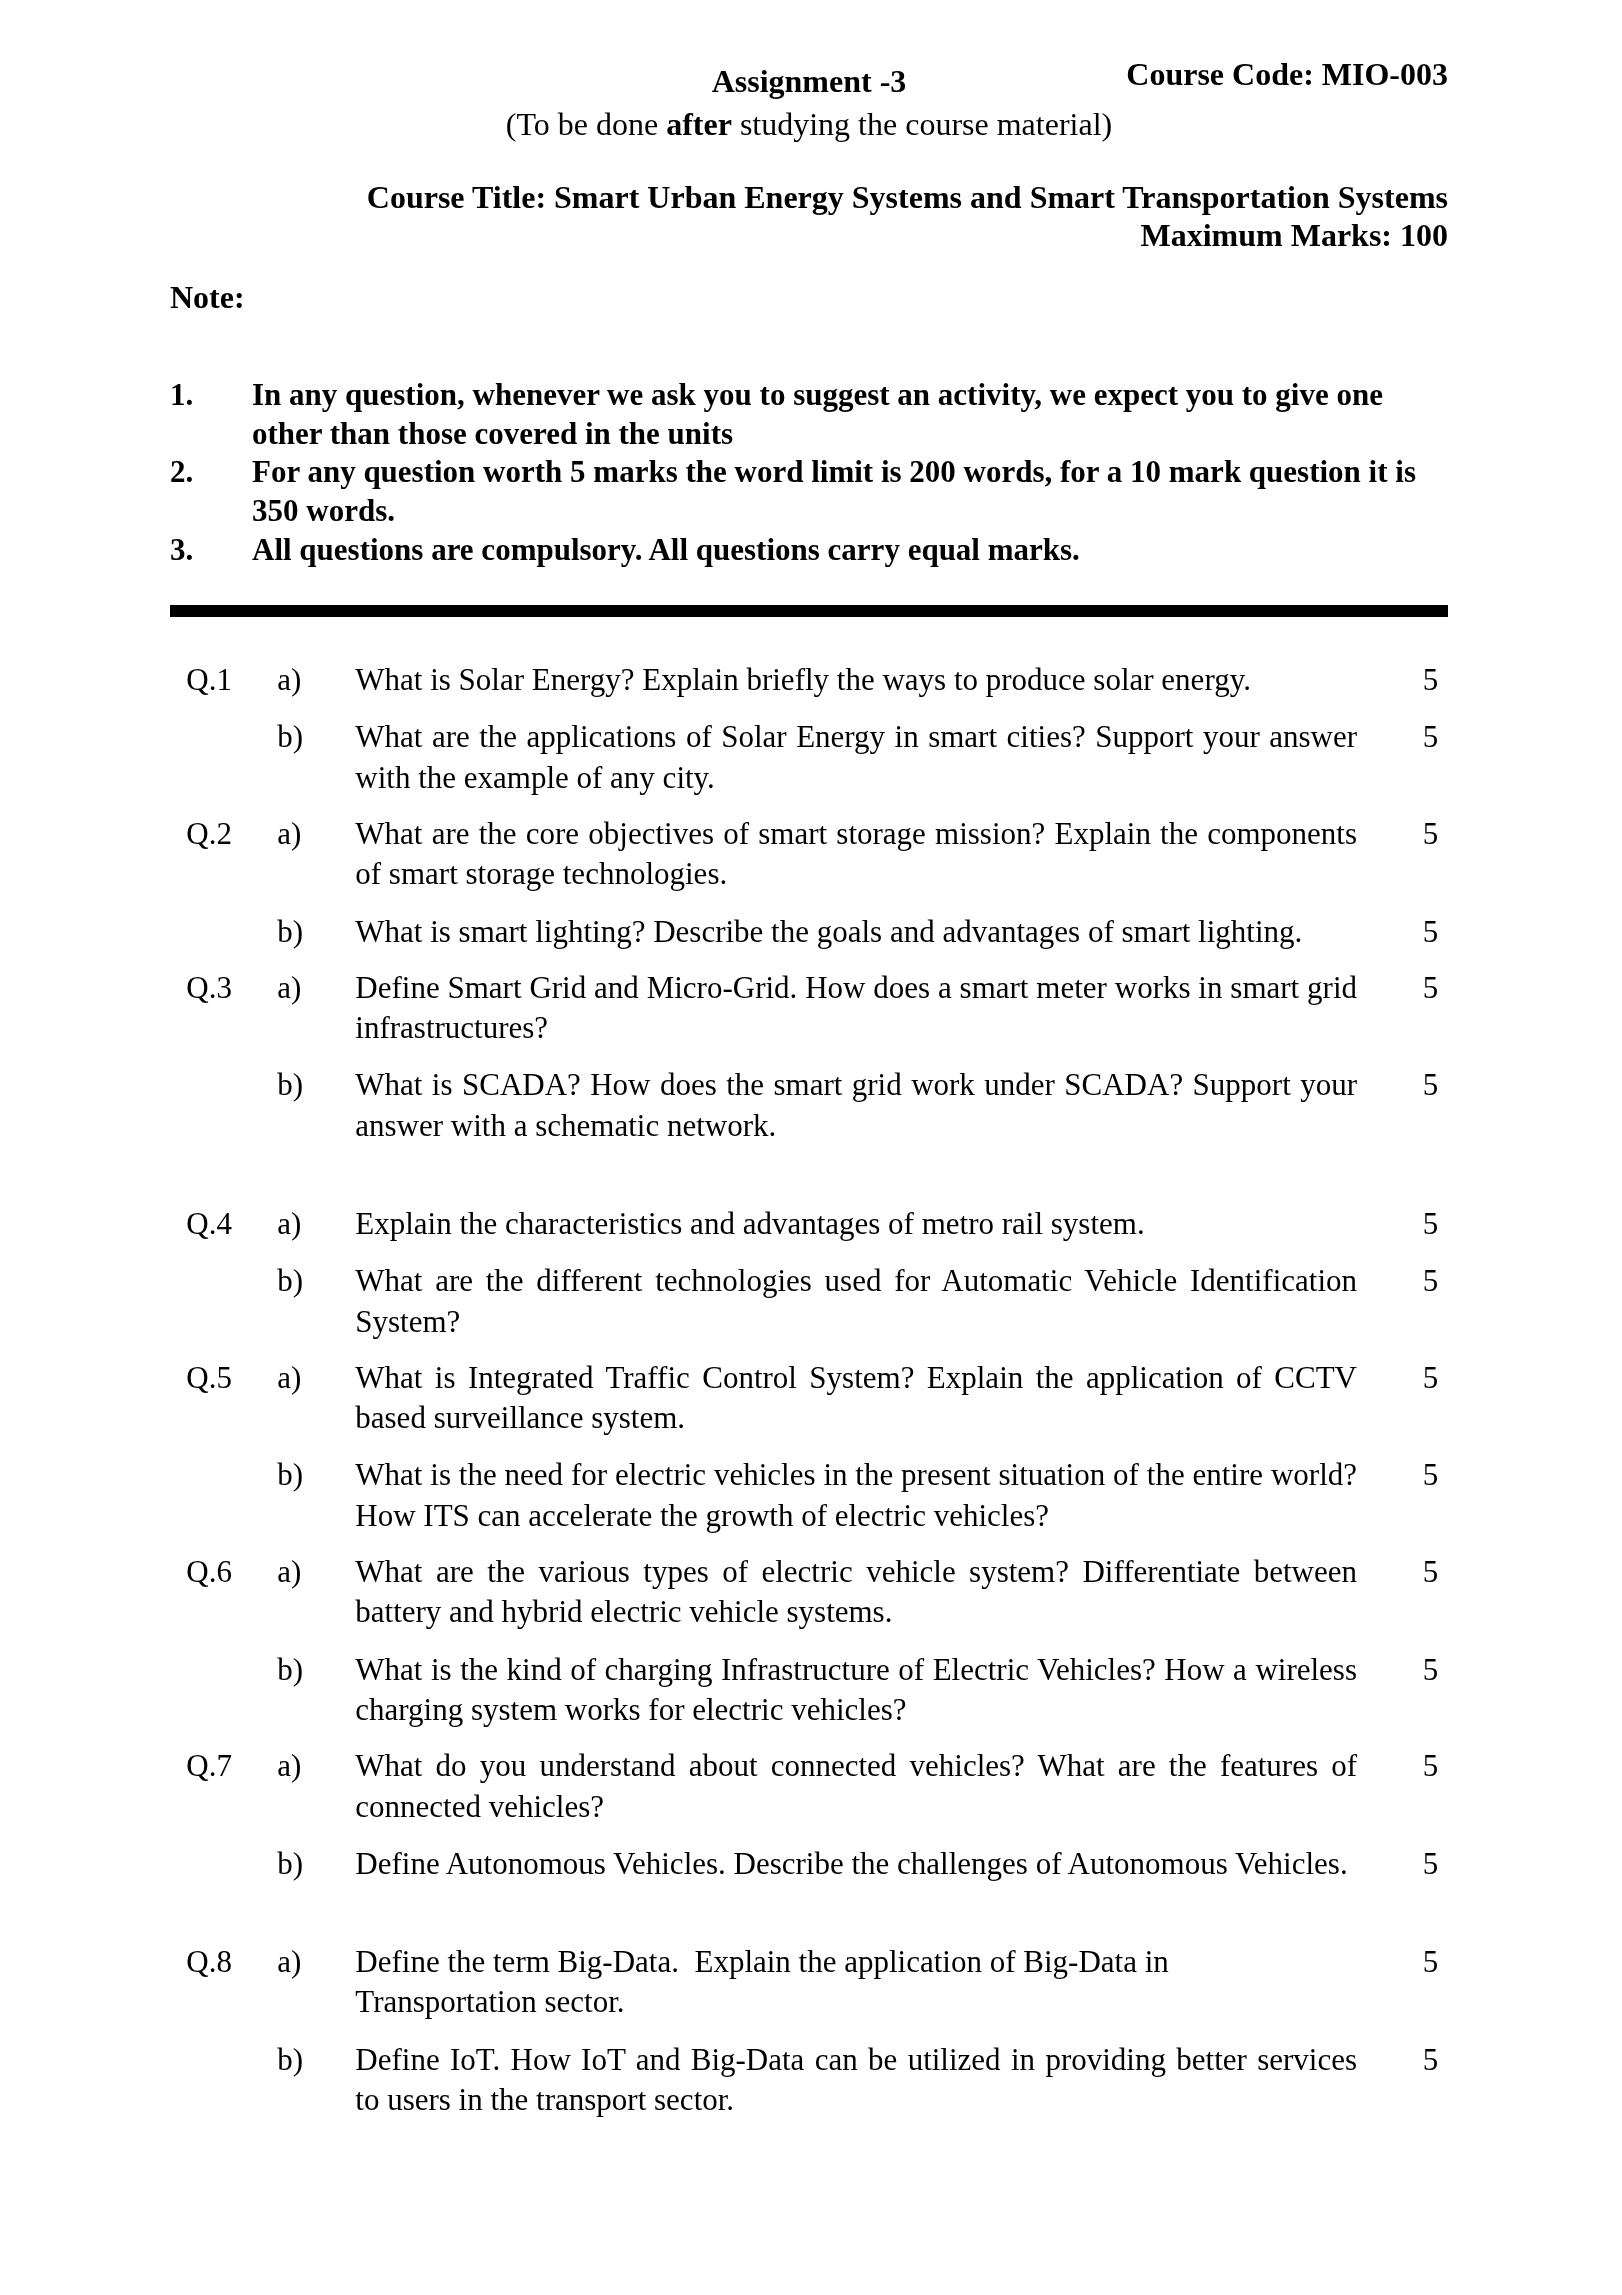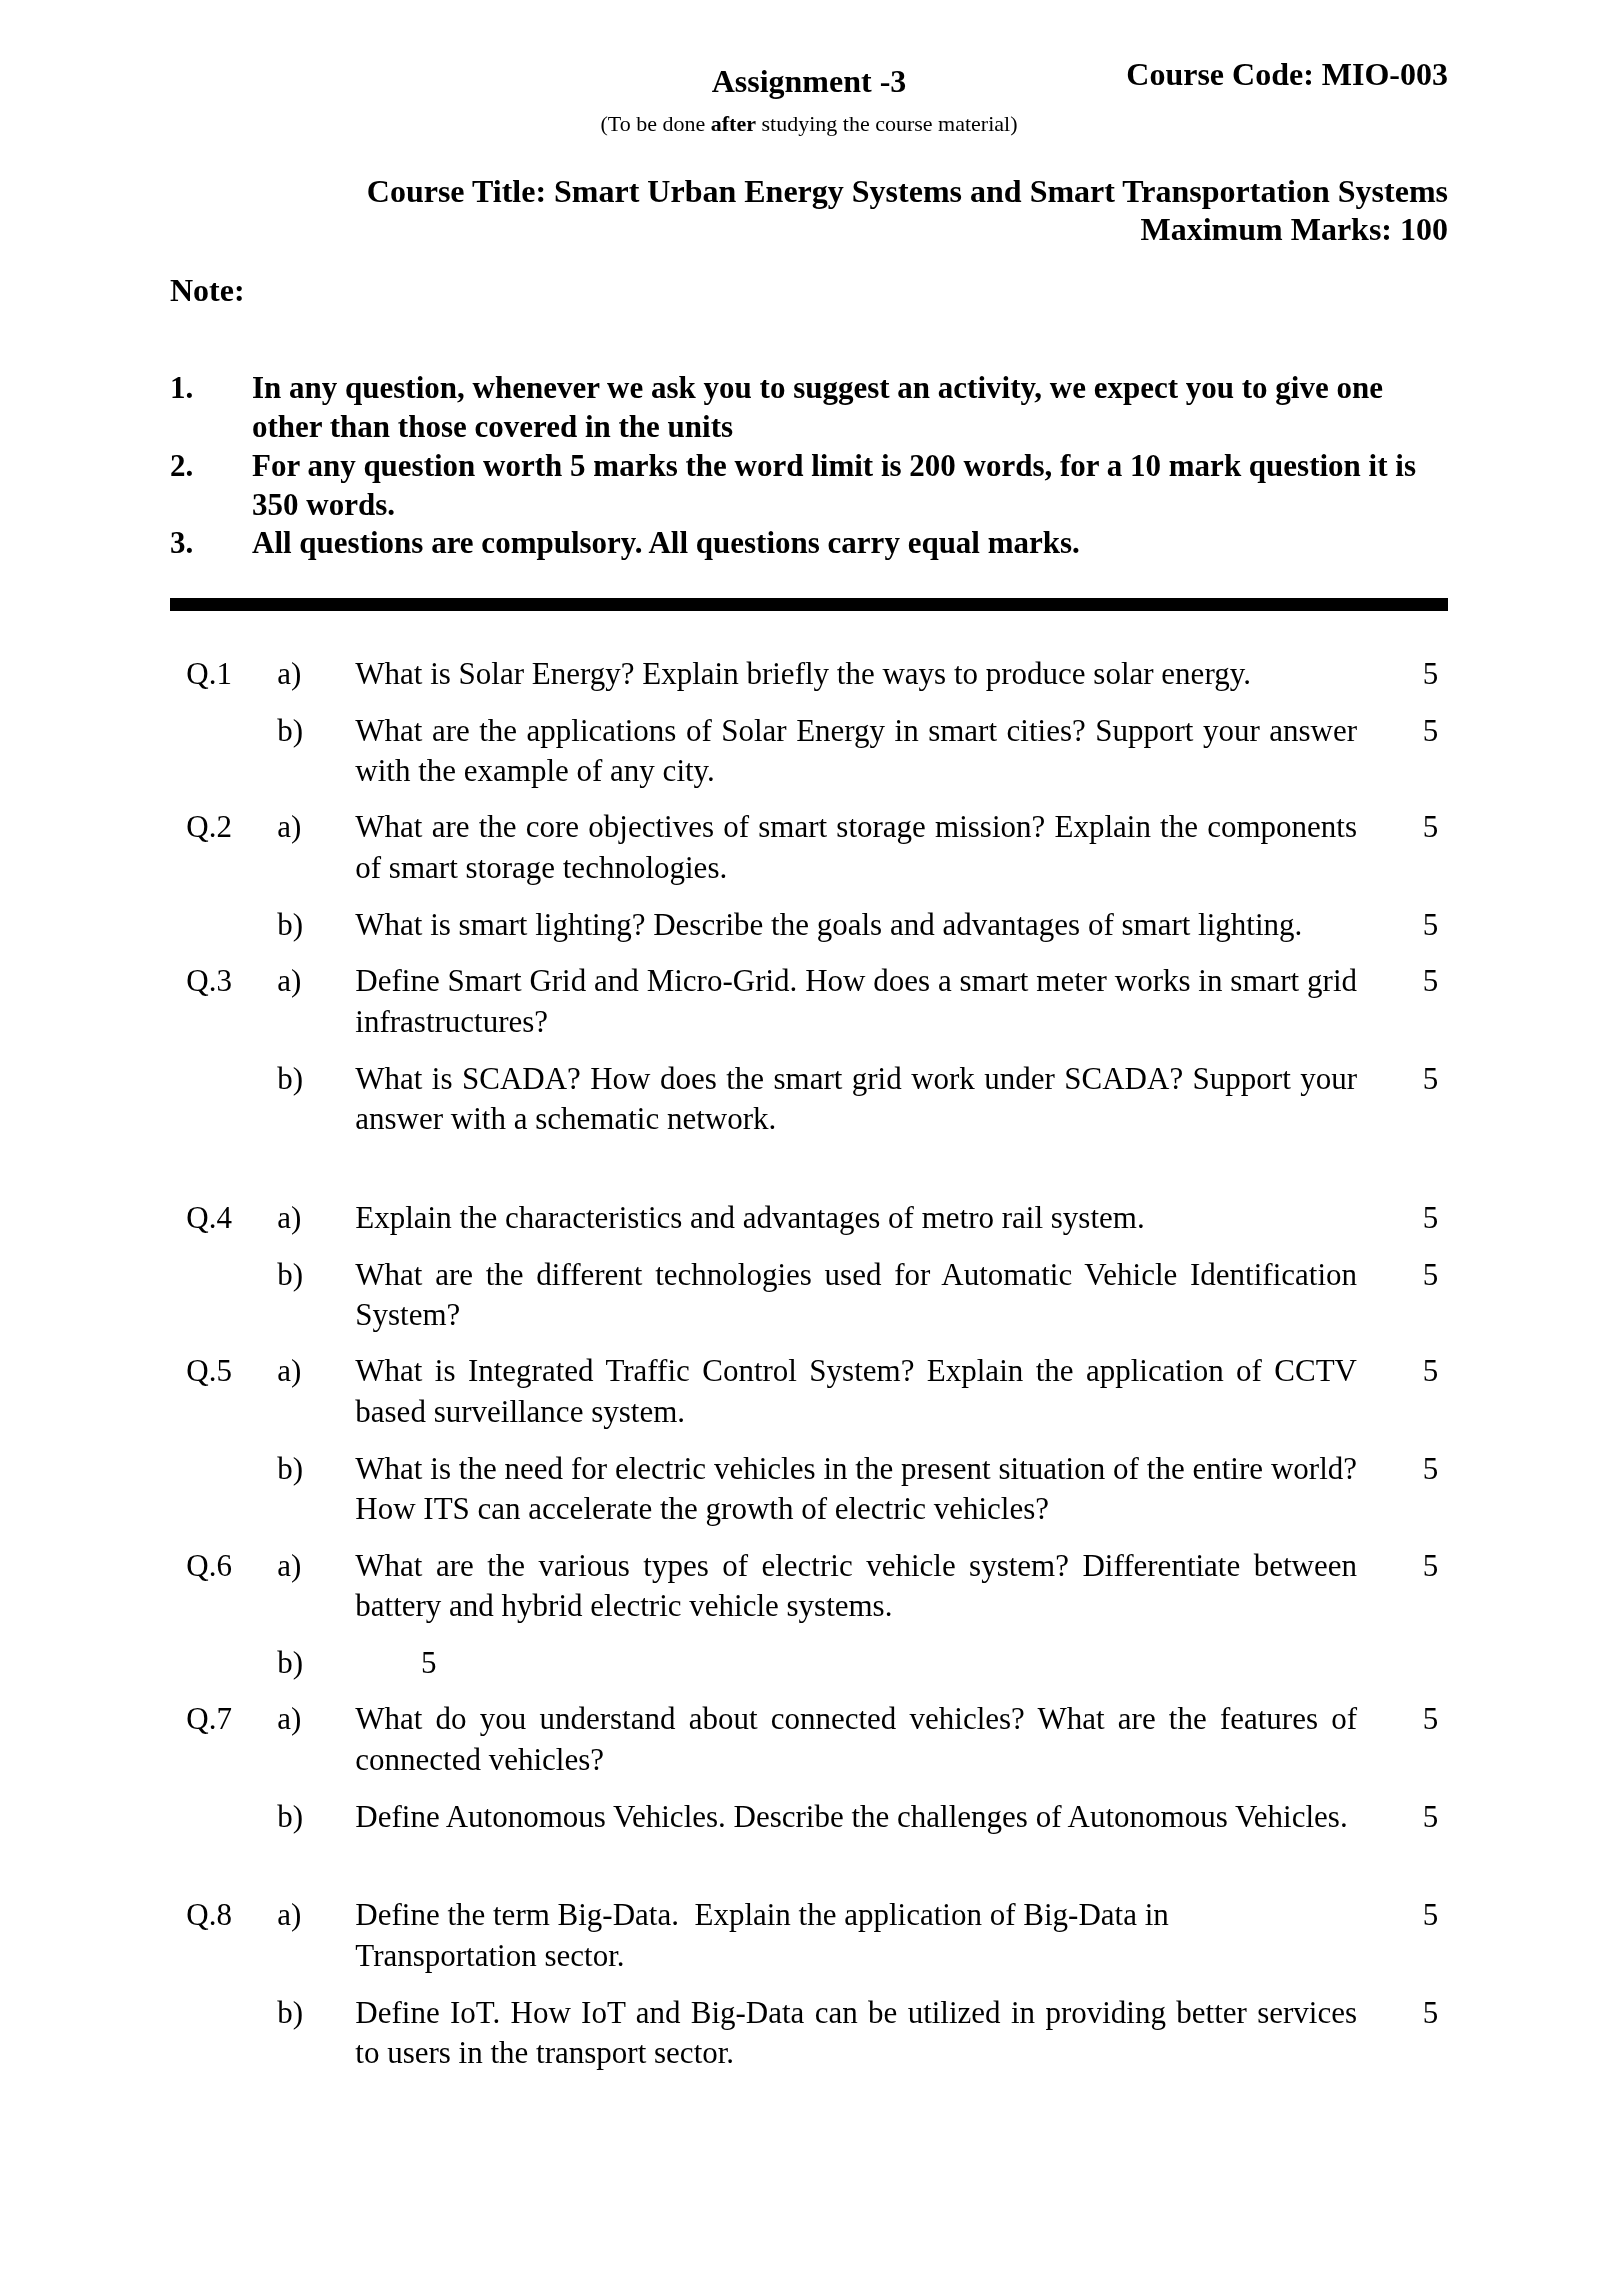--- a/index.html
+++ b/index.html
@@ -11,21 +11,21 @@
     background: #ffffff;
     color: #000000;
     font-family: "Liberation Serif", serif;
     box-sizing: border-box;
     padding: 62px 174px 0 170px;
     overflow: hidden;
   }
   
   .header-top { position: relative; text-align: center; }
   .doc-title { font-size: 32px; font-weight: bold; line-height: 1.2; }
-  .doc-subtitle { font-size: 22px; line-height: 1.25; margin-top: 10px; }
+  .doc-subtitle { font-size: 32px; line-height: 1.25; margin-top: 4px; }
   .doc-subtitle .b { font-weight: bold; }
   .course-code {
     position: absolute; right: 0; top: -6.5px;
     font-size: 32px; font-weight: bold; white-space: nowrap;
   }
   .right-block {
     margin-top: 35px; text-align: right;
     font-weight: bold; font-size: 32px; line-height: 1.18;
   }
   .pre { white-space: pre-wrap; }
@@ -153,20 +153,21 @@
 
     <div class="q-row group-start">
       <div class="q-num">Q.6</div>
       <div class="q-letter">a)</div>
       <div class="q-text">What are the various types of electric vehicle system? Differentiate between battery and hybrid electric vehicle systems.</div>
       <div class="q-marks">5</div>
     </div>
     <div class="q-row">
       <div class="q-num"></div>
       <div class="q-letter">b)</div>
+      <div class="q-text">What is the kind of charging Infrastructure of Electric Vehicles? How a wireless charging system works for electric vehicles?</div>
       <div class="q-marks">5</div>
     </div>
 
     <div class="q-row group-start">
       <div class="q-num">Q.7</div>
       <div class="q-letter">a)</div>
       <div class="q-text">What do you understand about connected vehicles? What are the features of connected vehicles?</div>
       <div class="q-marks">5</div>
     </div>
     <div class="q-row">

